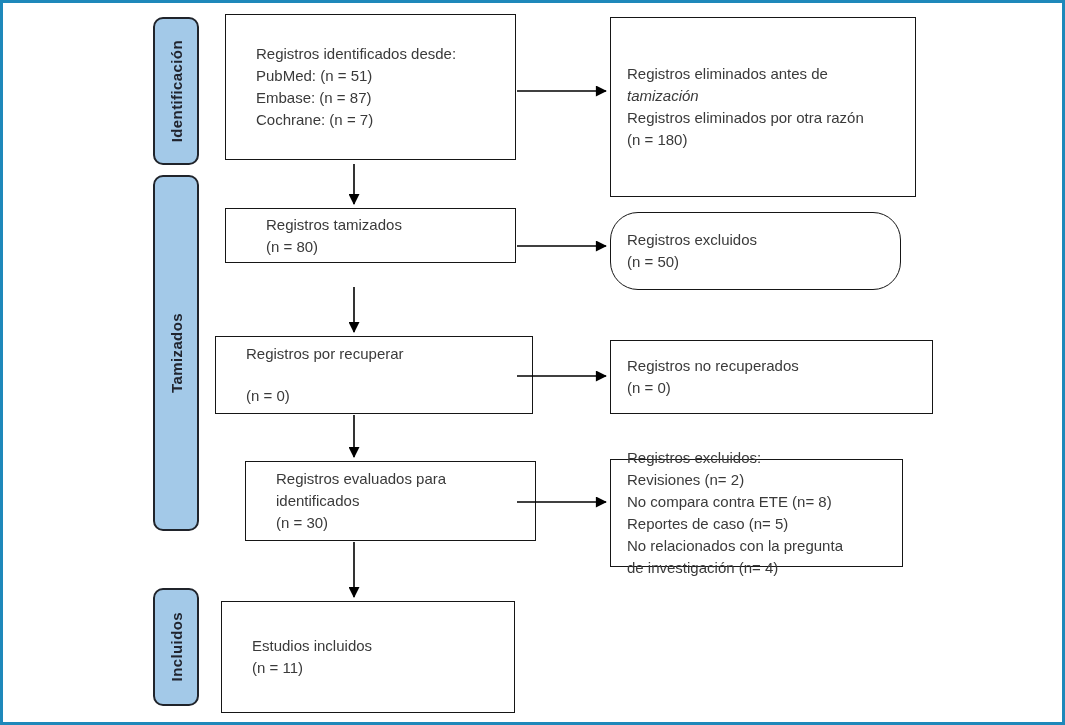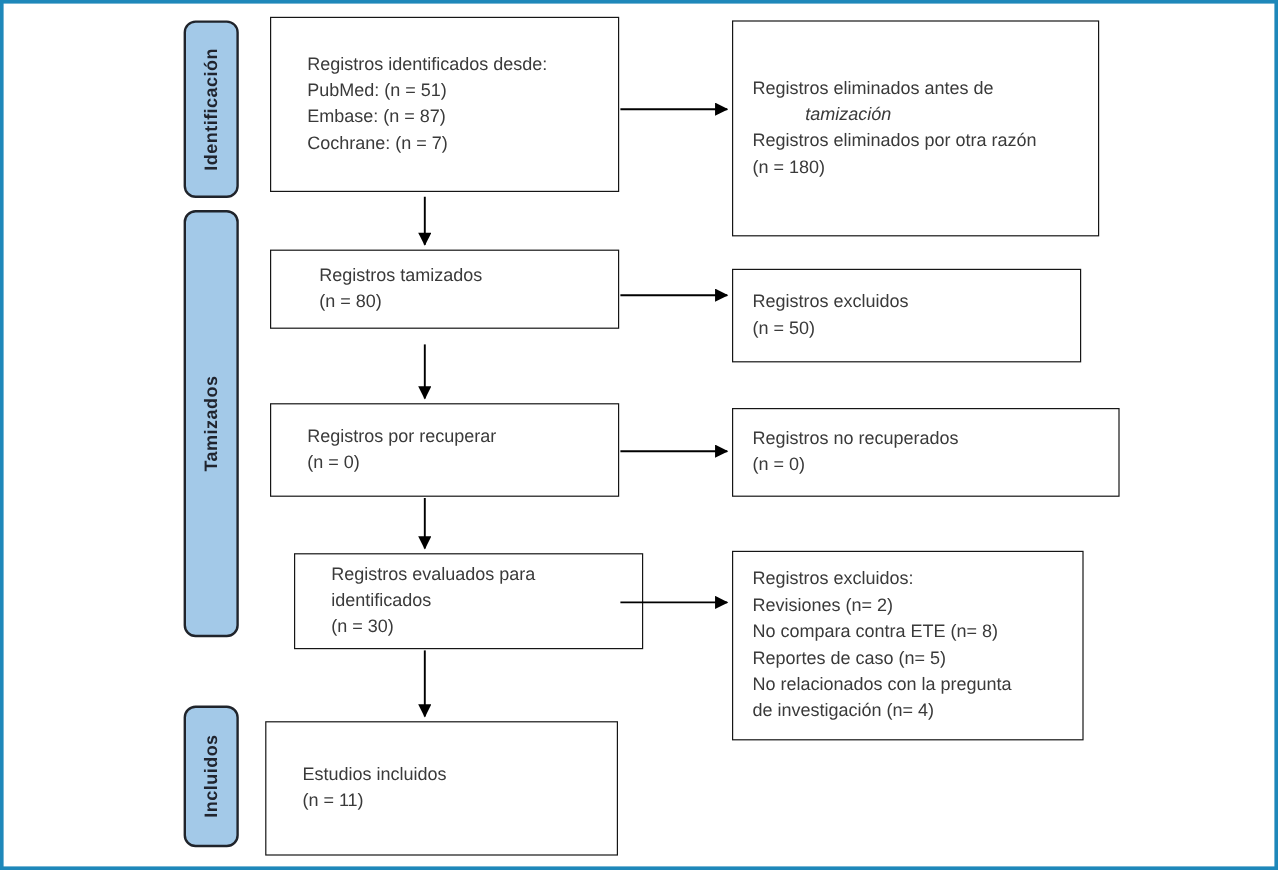--- a/index.html
+++ b/index.html
@@ -34,21 +34,21 @@
     background:#ffffff;
     border:1.6px solid #161616;
     box-sizing:border-box;
     display:flex; flex-direction:column; justify-content:center;
     font-size:15px;
     line-height:22px;
     color:#3a3a3a;
     padding:6px 10px 6px 30px;
   }
   .box.side { padding-left:16px; }
-  .em { font-style:italic;margin-left:44px; }
+  .em { font-style:italic; }
   svg.arrows {
     position:absolute; left:0; top:0;
     pointer-events:none;
   }
 </style>
 </head>
 <body>
 
 <div class="canvas">
 
@@ -62,26 +62,26 @@
     <span>Incluidos</span>
   </div>
 
   <div class="box" style="left:222px; top:11px; width:291px; height:146px;">
     <div>Registros identificados desde:</div>
     <div>PubMed: (n = 51)</div>
     <div>Embase: (n = 87)</div>
     <div>Cochrane: (n = 7)</div>
   </div>
 
-  <div class="box" style="left:222px; top:205px; width:291px; height:66px;padding-left:40px;">
+  <div class="box" style="left:222px; top:205px; width:291px; height:55px;padding-left:40px;">
     <div>Registros tamizados</div>
     <div>(n = 80)</div>
   </div>
 
-  <div class="box" style="left:222px; top:333px; width:291px; height:78px;">
+  <div class="box" style="left:212px; top:333px; width:318px; height:78px;justify-content:space-between;">
     <div>Registros por recuperar</div>
     <div>(n = 0)</div>
   </div>
 
   <div class="box" style="left:222px; top:458px; width:291px; height:80px;margin-left:20px;">
     <div>Registros evaluados para</div>
     <div>identificados</div>
     <div>(n = 30)</div>
   </div>
 
@@ -90,31 +90,31 @@
     <div>(n = 11)</div>
   </div>
 
   <div class="box side" style="left:607px; top:14px; width:306px; height:180px;">
     <div>Registros eliminados antes de</div>
     <div class="em">tamización</div>
     <div>Registros eliminados por otra razón</div>
     <div>(n = 180)</div>
   </div>
 
-  <div class="box side" style="left:607px; top:221px; width:291px; height:78px;">
+  <div class="box side" style="left:607px; top:209px; width:291px; height:78px;border-radius:28px;">
     <div>Registros excluidos</div>
     <div>(n = 50)</div>
   </div>
 
   <div class="box side" style="left:607px; top:337px; width:323px; height:74px;">
     <div>Registros no recuperados</div>
     <div>(n = 0)</div>
   </div>
 
-  <div class="box side" style="left:607px; top:456px; width:293px; height:158px;">
+  <div class="box side" style="left:607px; top:456px; width:293px; height:108px;">
     <div>Registros excluidos:</div>
     <div>Revisiones (n= 2)</div>
     <div>No compara contra ETE (n= 8)</div>
     <div>Reportes de caso (n= 5)</div>
     <div>No relacionados con la pregunta</div>
     <div>de investigación (n= 4)</div>
   </div>
 
   <svg class="arrows" width="1065" height="725" viewBox="0 0 1065 725">
     <defs>

